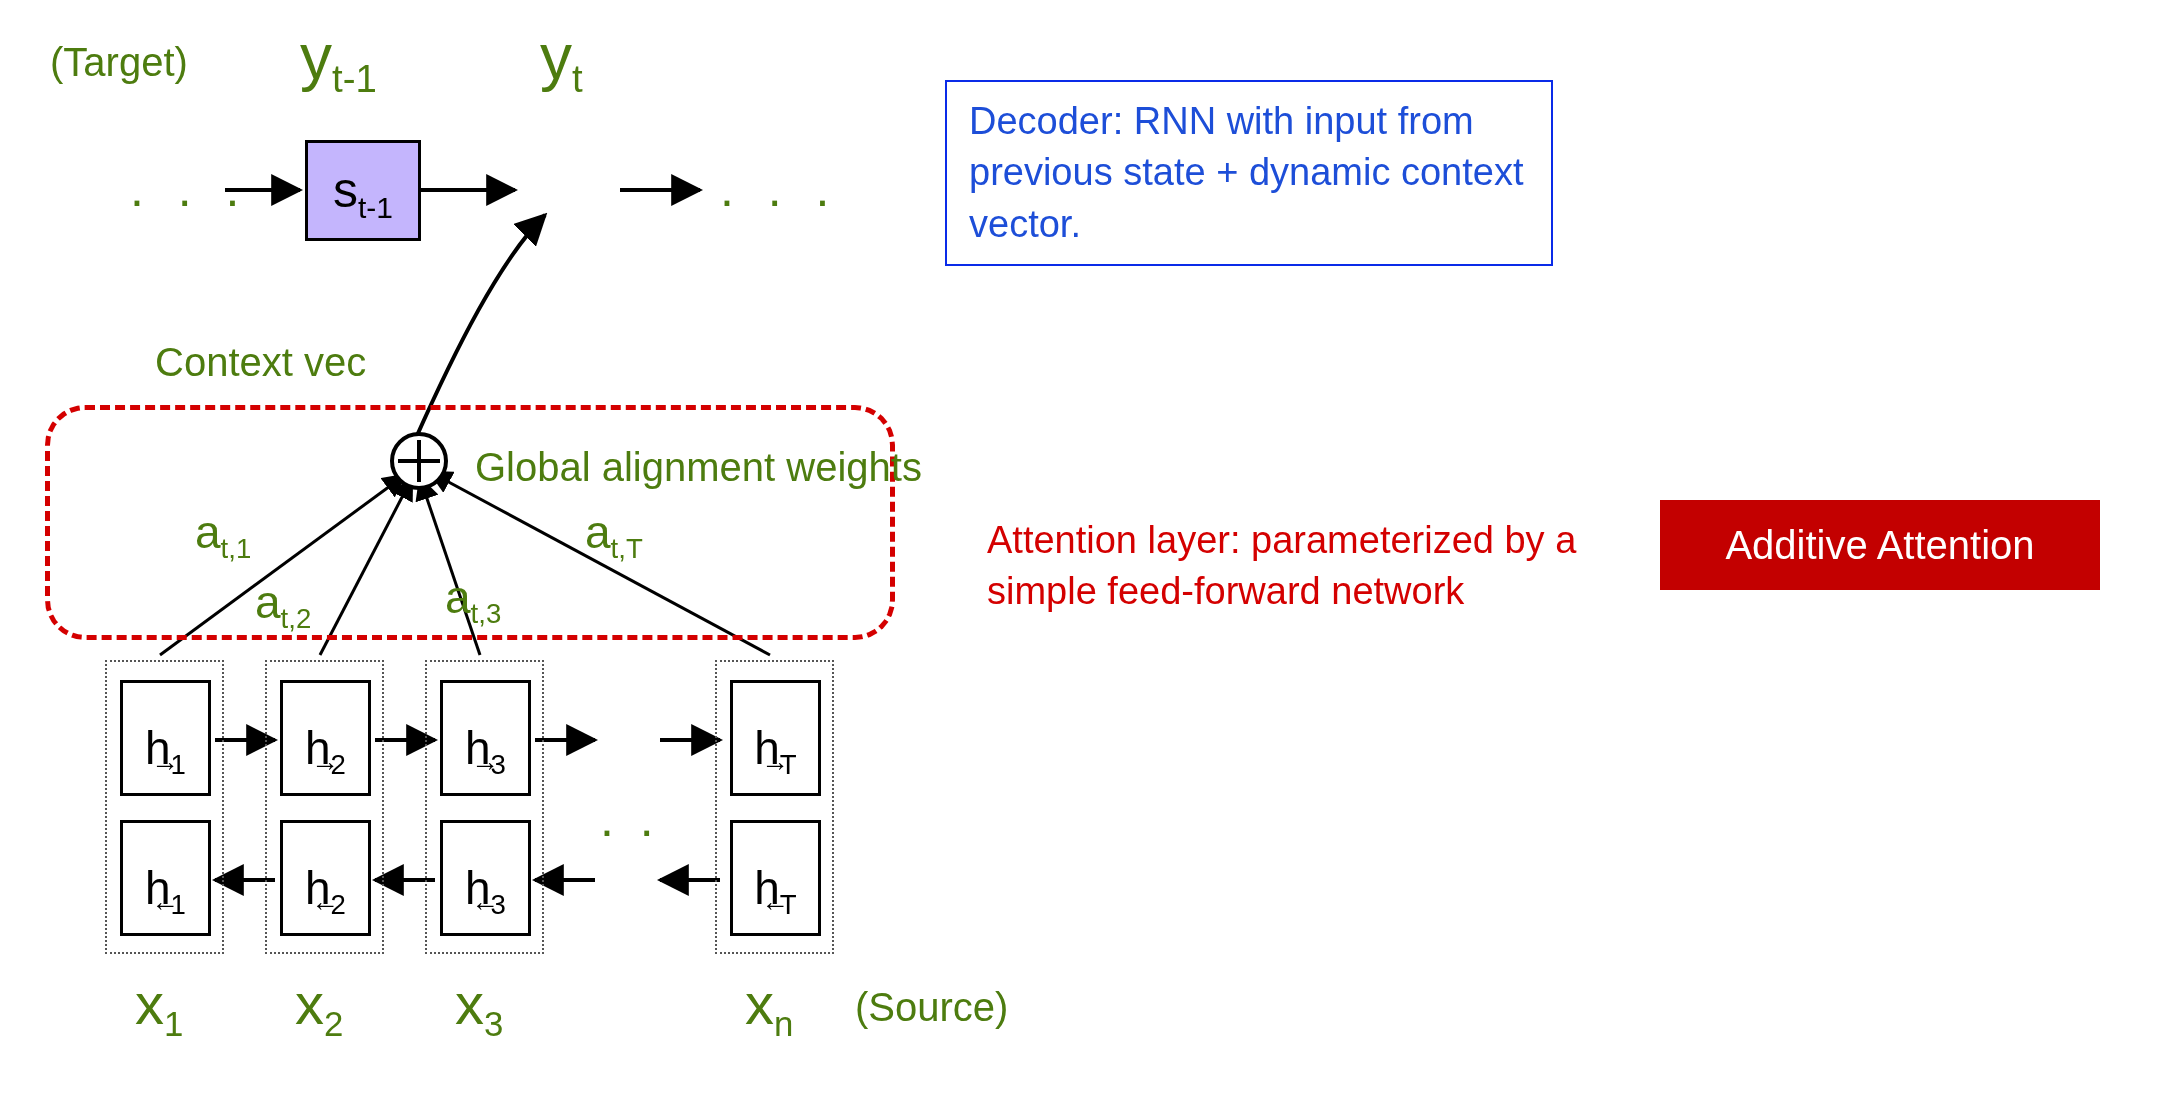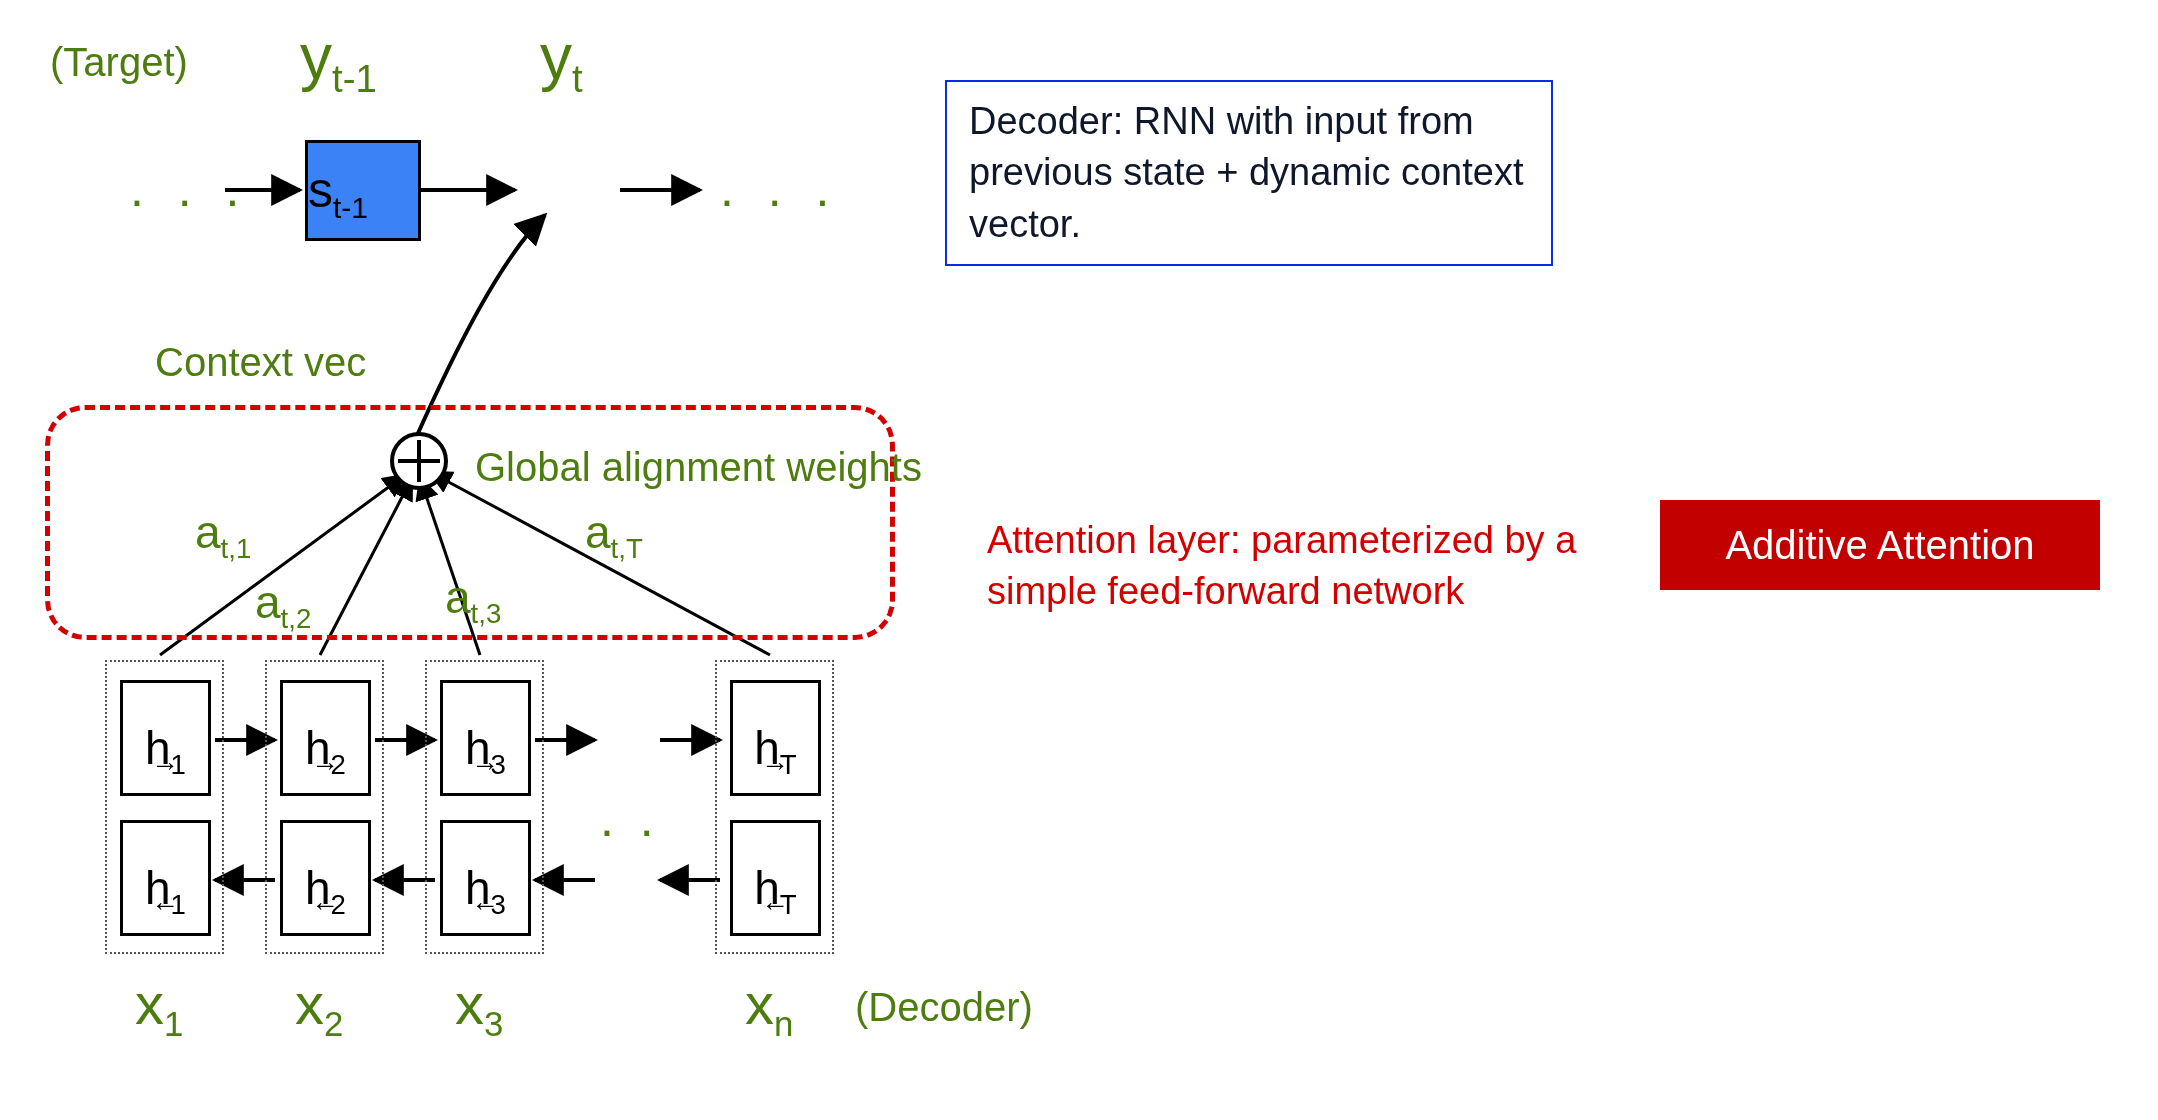--- a/index.html
+++ b/index.html
@@ -1,22 +1,22 @@
 <!DOCTYPE html>
 <html><head>
 <meta charset="utf-8">
 <style>
   html,body{margin:0;padding:0;background:#fff;font-family:Arial,Helvetica,sans-serif}
   .stage{position:relative;width:2158px;height:1120px;overflow:hidden}
   .abs{position:absolute}
   .black{color:#4d7c0f}
   .red{color:#d40000}
-  .blue-box{border:2px solid #0a2be8;padding:14px 22px;font-size:38px;line-height:1.35;color:#0f172a;background:#fff}
+  .blue-box{border:2px solid #0a2be8;padding:14px 22px;font-size:38px;line-height:1.35;color:#1d4ed8;background:#fff}
   .dashed-red{border:5px dashed #d40000;border-radius:40px}
-  .state-box{border:3px solid #000;background:#3b82f6;text-align:left}
+  .state-box{border:3px solid #000;background:#c4b5fd;text-align:center}
   .hbox{border:3px solid #000;background:#fff;text-align:center}
   .dotted-col{border:2px dotted #555}
   .serif{font-family:Liberation Sans, sans-serif}
   .sub{font-size:.6em;vertical-align:-0.35em}.fs38{font-size:38px}.fs40{font-size:40px}
   .fs46{font-size:46px}.fs50{font-size:50px}.fs58{font-size:58px}.fs64{font-size:64px}
   .bold{font-weight:400}
   .red-badge{background:#c30000;color:#fff;text-align:center;display:flex;align-items:center;justify-content:center}
   svg{position:absolute;left:0;top:0}
 </style>
 </head>
@@ -110,21 +110,21 @@
   <div class="abs hbox serif fs46" style="left:730px;top:820px;width:85px;height:110px;line-height:130px">
     <div class="abs" style="left:28px;top:14px;font-size:28px">←</div><span>h<span class="sub">T</span></span>
   </div>
 
   <div class="abs black fs50" style="left:600px;top:790px;letter-spacing:6px">. .</div>
 
   <div class="abs black serif fs58" style="left:135px;top:970px">x<span class="sub">1</span></div>
   <div class="abs black serif fs58" style="left:295px;top:970px">x<span class="sub">2</span></div>
   <div class="abs black serif fs58" style="left:455px;top:970px">x<span class="sub">3</span></div>
   <div class="abs black serif fs58" style="left:745px;top:970px">x<span class="sub">n</span></div>
-  <div class="abs black fs40" style="left:855px;top:985px">(Decoder)</div>
+  <div class="abs black fs40" style="left:855px;top:985px">(Source)</div>
 
   <div class="abs blue-box" style="left:945px;top:80px;width:560px">Decoder: RNN with input from previous state + dynamic context vector.</div>
 
   <div class="abs red fs38" style="left:987px;top:515px;width:640px;line-height:1.35">Attention layer: parameterized by a simple feed-forward network</div>
 
 
   <div class="abs red-badge bold fs40" style="left:1660px;top:500px;width:440px;height:90px">Additive Attention</div>
 
 </div>
 

